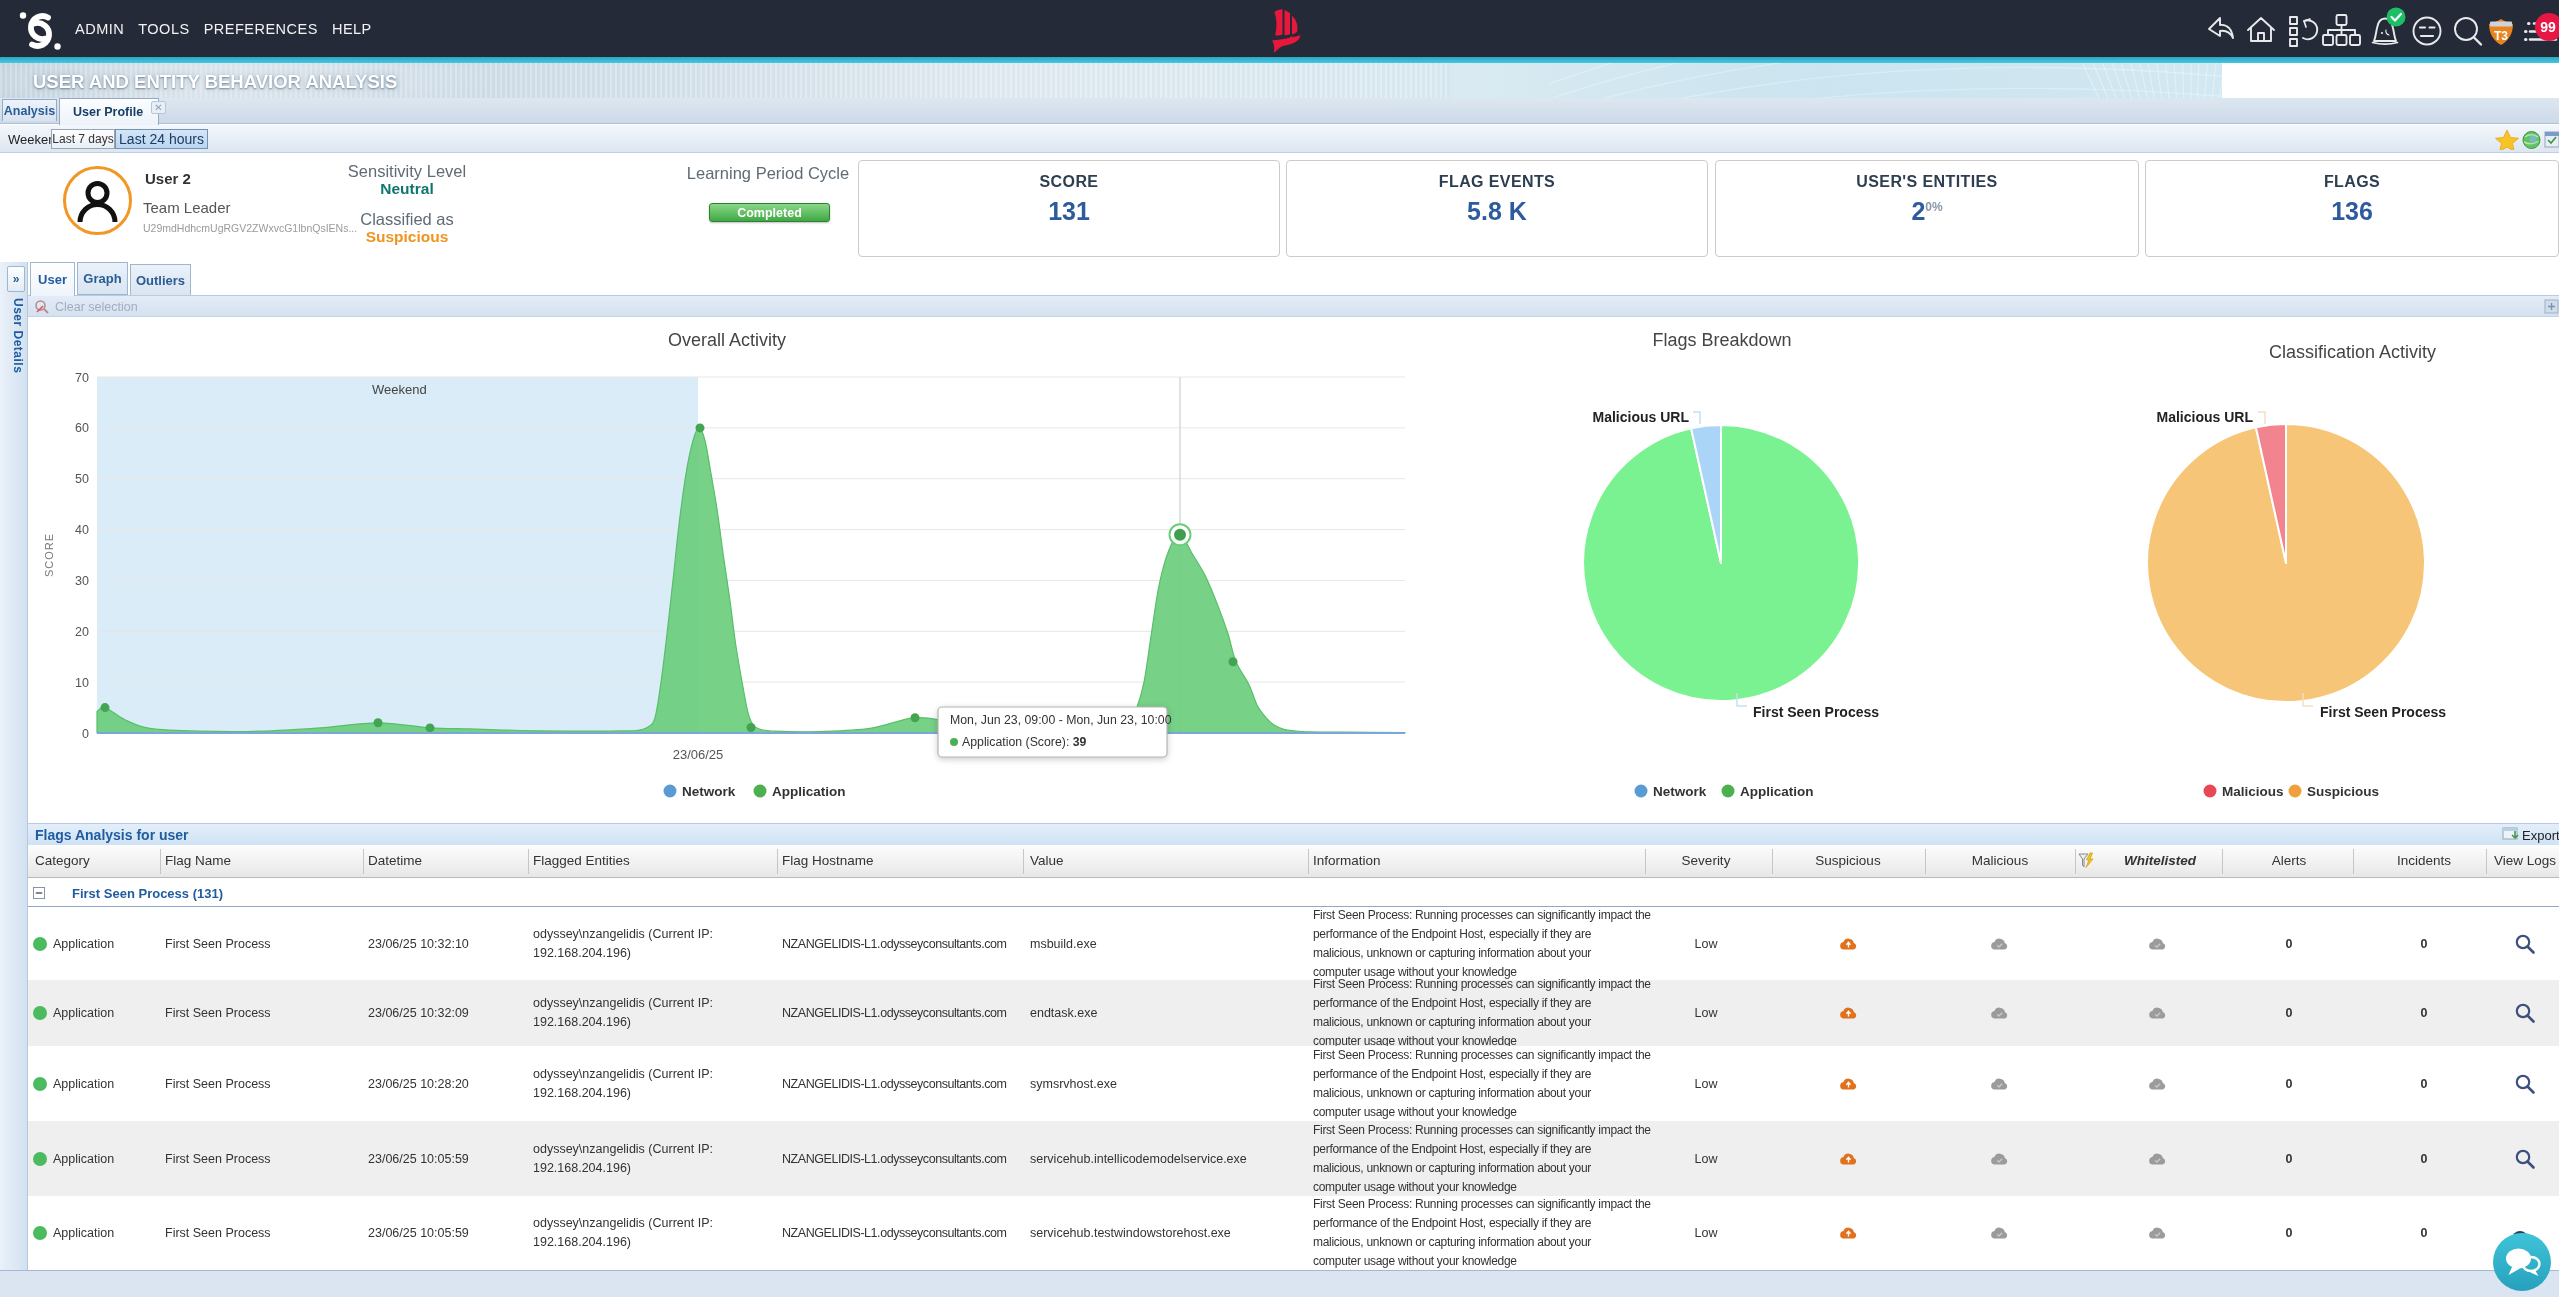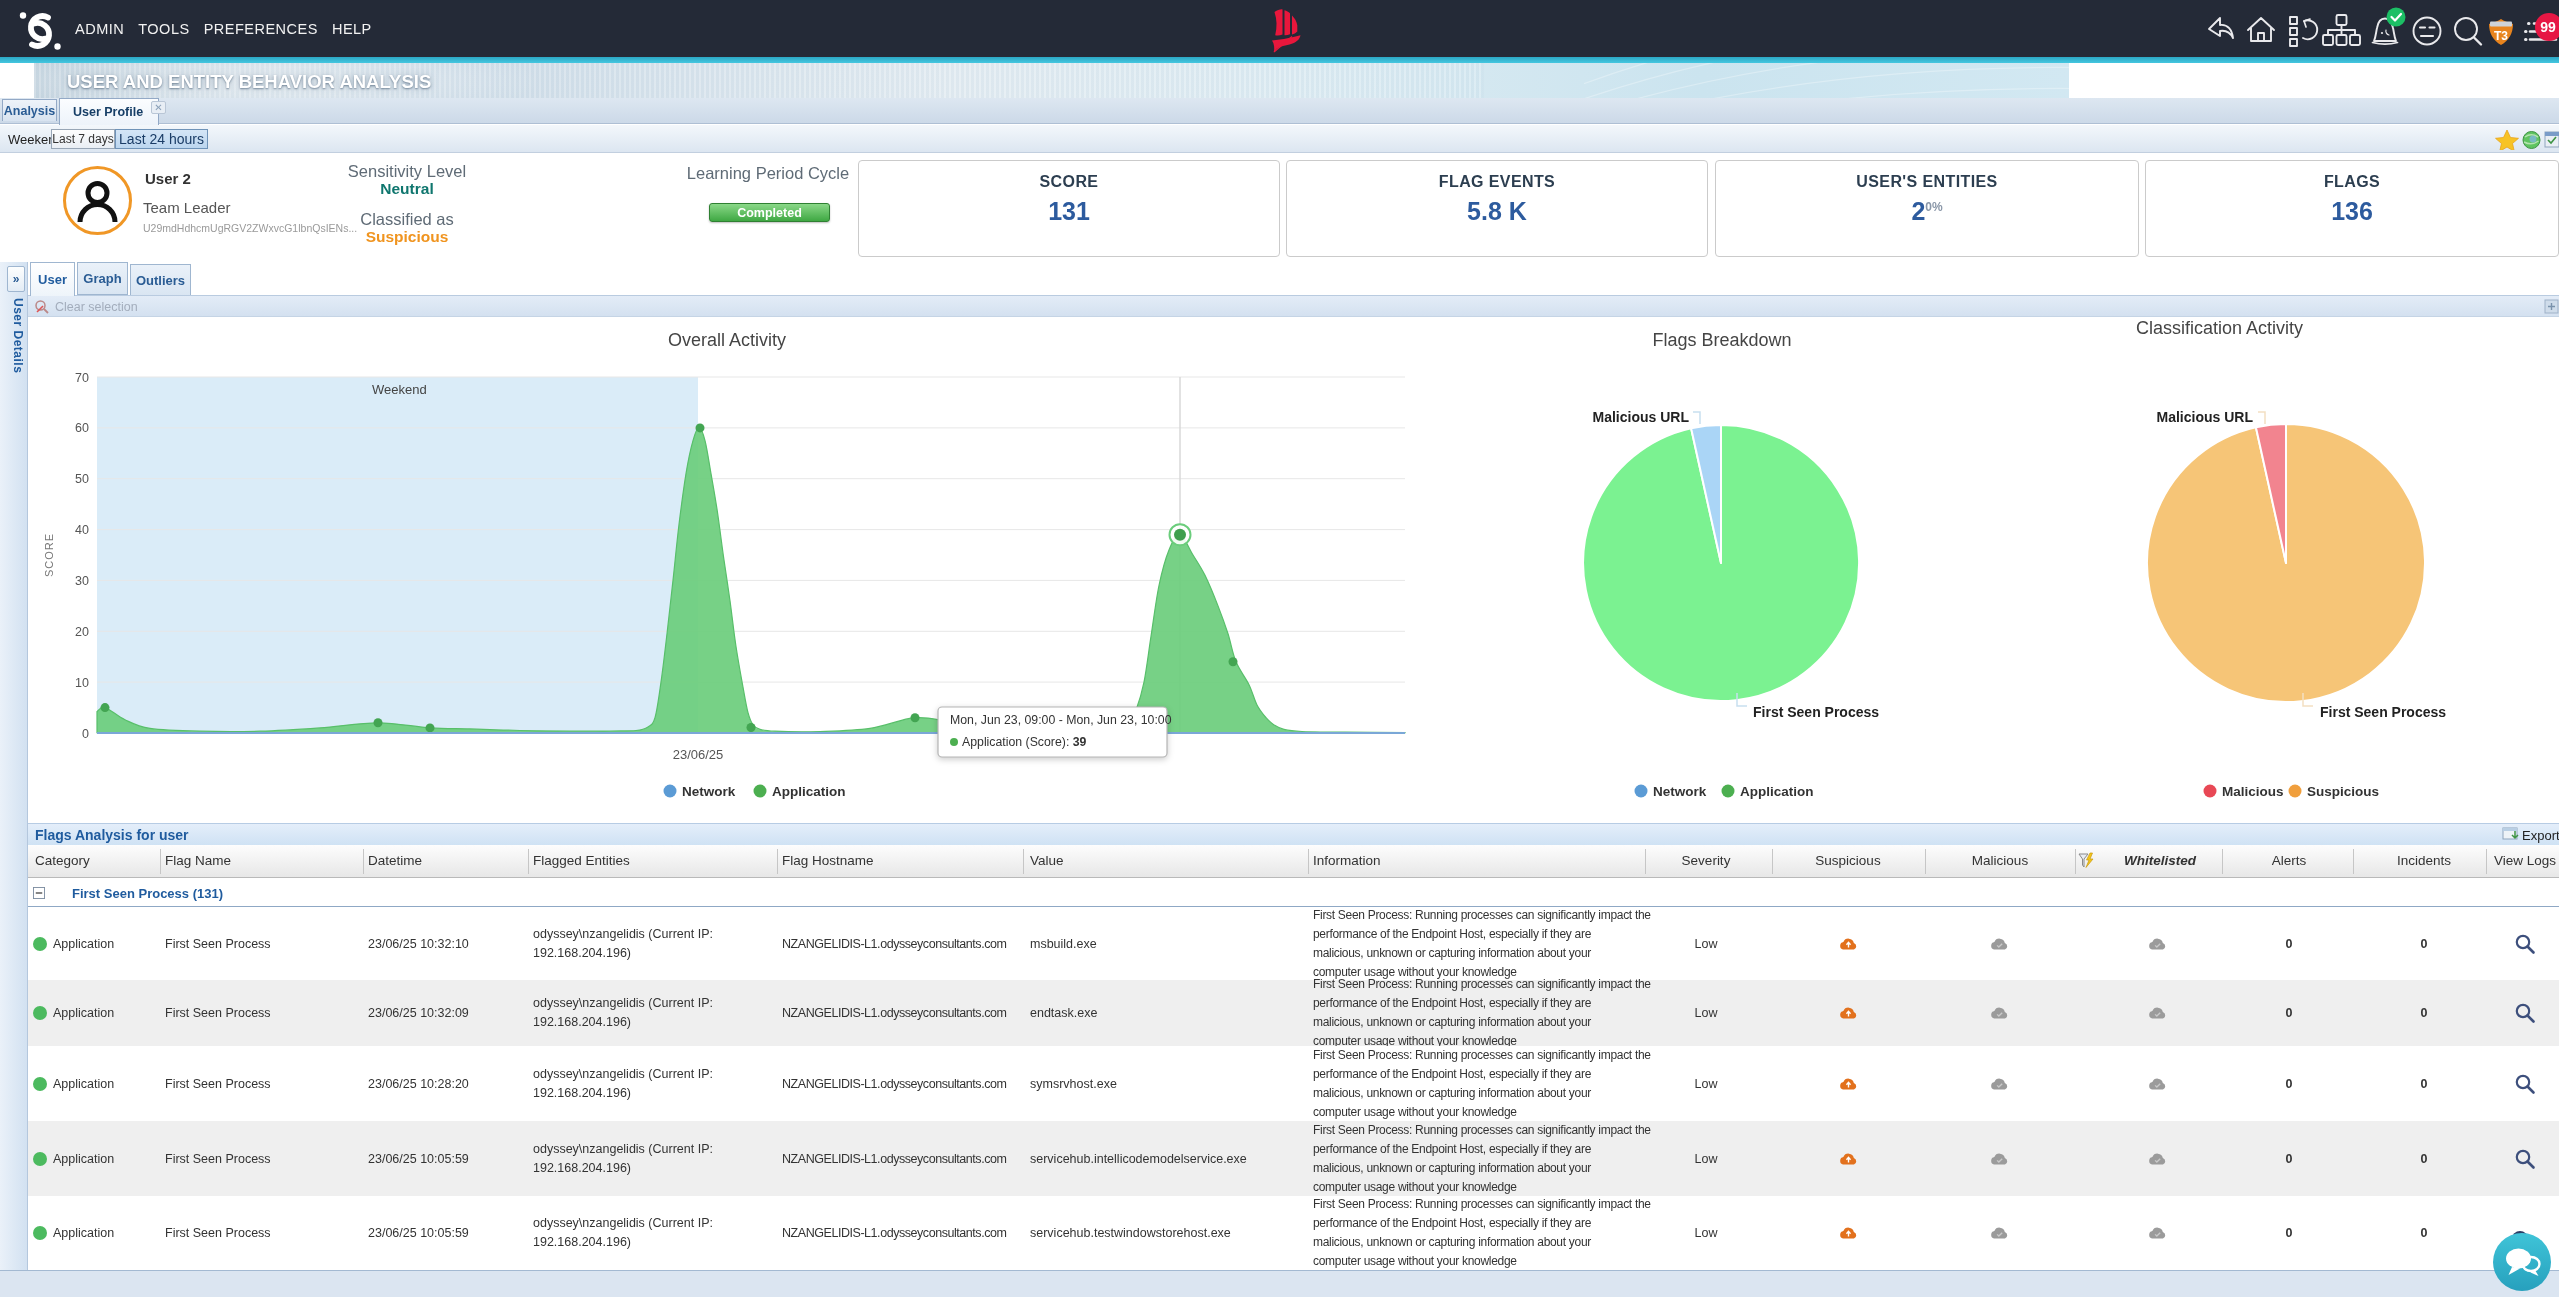--- a/index.html
+++ b/index.html
@@ -82,21 +82,21 @@
   <g stroke="#e9e9ec" stroke-width="2.6" stroke-linecap="round">
     <path d="M 334 23.5 L 344 23.5 M 330 31.5 L 352 31.5 M 330 39.5 L 356 39.5"></path>
     <path d="M 328.5 23.5 L 329 23.5 M 325.5 31.5 L 326 31.5 M 325.5 39.5 L 326 39.5" stroke-width="3"></path>
   </g>
   <circle cx="349" cy="27" r="14" fill="#e61744"></circle>
   <text x="348" y="32" font-size="14" font-weight="bold" fill="#fff" text-anchor="middle" font-family="Liberation Sans">99</text>
 </svg>
 </div>
 
 <div class="abs" style="left:0;top:57px;width:2559px;height:6px;background:linear-gradient(#2ba6c4,#45c7e0);"></div>
-<div class="abs" id="titlebar" style="left:0;top:63px;width:2035px;height:35px;background:linear-gradient(90deg,#bfd0dc 0%,#cfdde8 22%,#e2ebf1 45%,#dcebf2 62%,#cbe4ef 82%,#d2e8f2 100%);margin-left:34px;">
+<div class="abs" id="titlebar" style="left:0;top:63px;width:2222px;height:35px;background:linear-gradient(90deg,#bfd0dc 0%,#cfdde8 22%,#e2ebf1 45%,#dcebf2 62%,#cbe4ef 82%,#d2e8f2 100%);">
   <div class="abs" style="left:0;top:0;width:1450px;height:35px;background:radial-gradient(ellipse 420px 60px at 215px 18px, rgba(255,255,255,0.55), rgba(255,255,255,0) 70%),repeating-linear-gradient(90deg,rgba(255,255,255,0.20) 0 2px,rgba(165,190,210,0.08) 2px 5px);"></div>
   <svg class="abs" style="left:1550px;top:0;" width="1009" height="35" viewBox="0 0 1009 35">
       <g stroke="rgba(255,255,255,0.38)" stroke-width="1.1">
         <line x1="572" y1="85" x2="370" y2="-350"></line>
         <line x1="578" y1="83" x2="391" y2="-360"></line>
         <line x1="583" y1="80" x2="413" y2="-368"></line>
         <line x1="589" y1="78" x2="435" y2="-376"></line>
         <line x1="594" y1="77" x2="457" y2="-383"></line>
         <line x1="600" y1="75" x2="480" y2="-390"></line>
         <line x1="606" y1="74" x2="503" y2="-395"></line>
@@ -212,21 +212,21 @@
   </div>
 </div>
 
 <div class="abs" style="left:0;top:262px;width:28px;height:1008px;background:linear-gradient(90deg,#eaf1f9,#d2e1f1);border-right:1px solid #b4c7dd;"></div>
 <div class="abs" style="left:7px;top:266px;width:18px;height:26px;background:linear-gradient(#fdfefe,#e3ecf5);border:1px solid #9fb6d0;border-radius:2px;color:#2a5c94;font-size:12px;font-weight:bold;display:flex;align-items:center;justify-content:center;">»</div>
 <div class="abs" style="left:3px;top:298px;width:22px;height:120px;writing-mode:vertical-rl;font-size:12px;font-weight:bold;color:#1f5b9e;letter-spacing:0.5px;">User Details</div>
 
 <div class="abs" id="charts" style="left:28px;top:318px;width:2531px;height:505px;background:#fff;">
   <div class="abs" style="left:549px;top:12px;width:300px;text-align:center;font-size:18px;color:#454545;">Overall Activity</div>
   <div class="abs" style="left:1544px;top:12px;width:300px;text-align:center;font-size:18px;color:#454545;">Flags Breakdown</div>
-  <div class="abs" style="left:2108px;top:0;width:300px;text-align:left;font-size:18px;color:#454545;">Classification Activity</div>
+  <div class="abs" style="left:2108px;top:24px;width:300px;text-align:right;font-size:18px;color:#454545;">Classification Activity</div>
   <svg class="abs" style="left:0;top:0;" width="2531" height="505" viewBox="28 318 2531 505">
 
     <rect x="97" y="377" width="601" height="356" fill="#daecf8"></rect>
 
     <g stroke="#e7e7e7" stroke-width="1">
       <line x1="97" y1="377" x2="1405" y2="377"></line>
       <line x1="97" y1="427.9" x2="1405" y2="427.9"></line>
       <line x1="97" y1="478.7" x2="1405" y2="478.7"></line>
       <line x1="97" y1="529.6" x2="1405" y2="529.6"></line>
       <line x1="97" y1="580.4" x2="1405" y2="580.4"></line>

